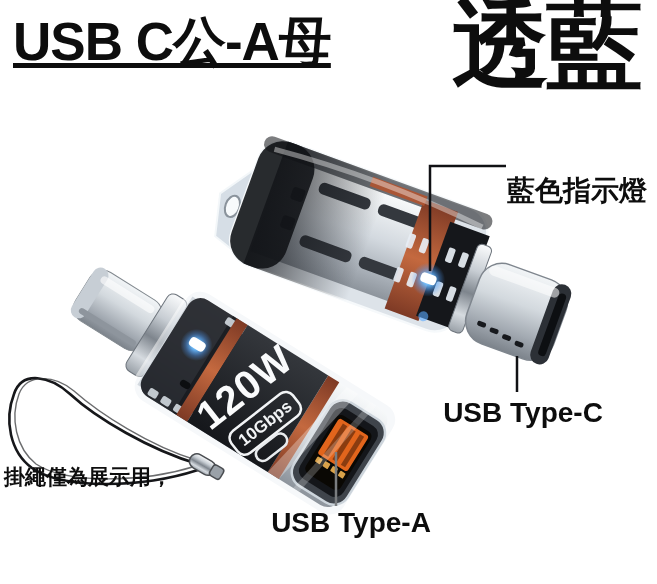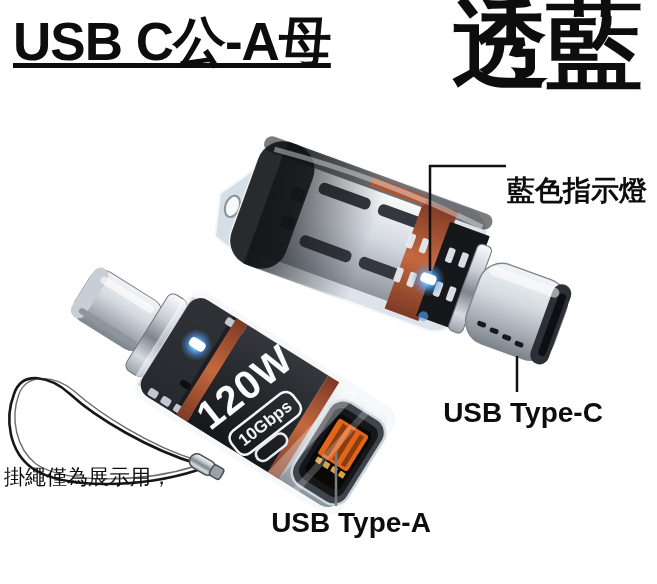--- a/index.html
+++ b/index.html
@@ -14,21 +14,21 @@
   }
   .title-right{
     left:452px;top:-12px;font-size:97px;font-weight:900;letter-spacing:-3px;
     white-space:nowrap;line-height:1.18;
   }
   .ann{font-weight:800;font-size:28px;line-height:1.25;}
   .ann-indicator{left:507px;top:146px;white-space:nowrap;margin-top:27px;}
   .ann-typec{left:424px;top:387px;width:198px;text-align:center;margin-top:8px;}
   .ann-typea{left:252px;top:505px;width:198px;text-align:center;}
   .note{
-    left:4px;top:465px;font-size:21px;font-weight:400;line-height:1.16;white-space:nowrap;
+    left:4px;top:465px;font-size:21px;font-weight:700;line-height:1.16;white-space:nowrap;
   }
   svg text{font-family:"Liberation Sans", sans-serif;}
 </style>
 </head>
 <body>
 
 <div class="canvas">
 
   <svg class="abs" style="left:0;top:0;" width="657" height="584" viewBox="0 0 657 584">
     <defs>

